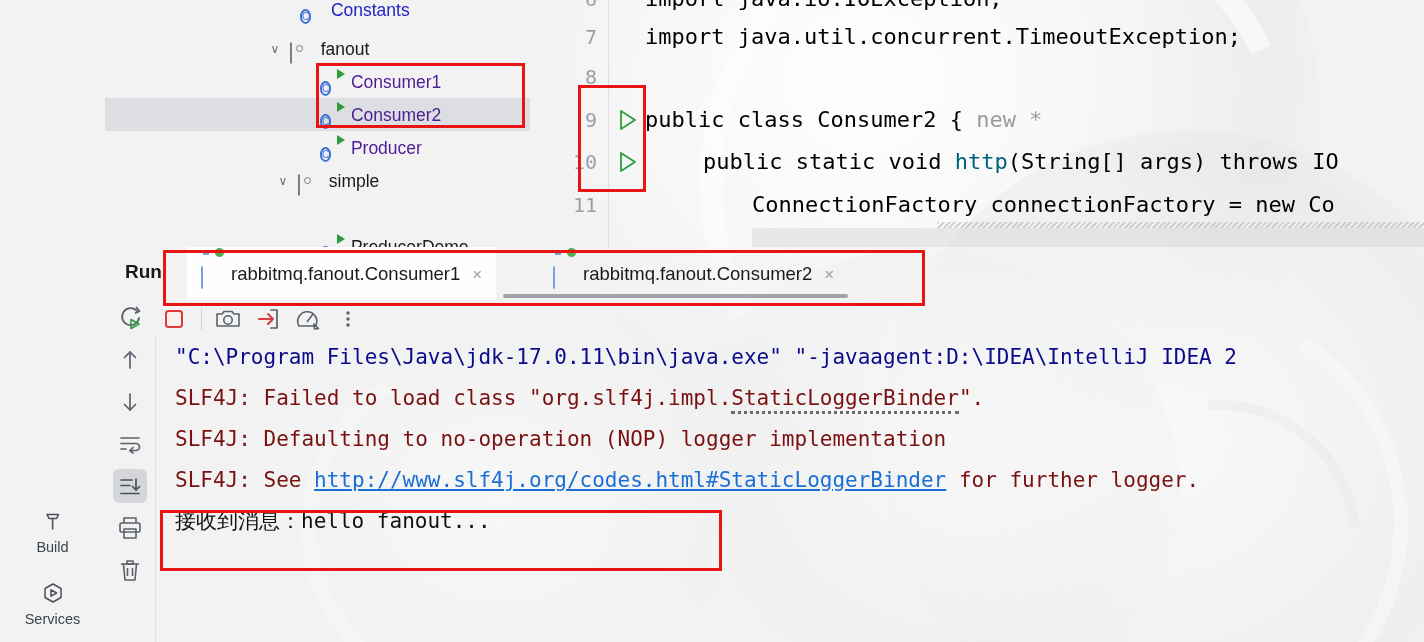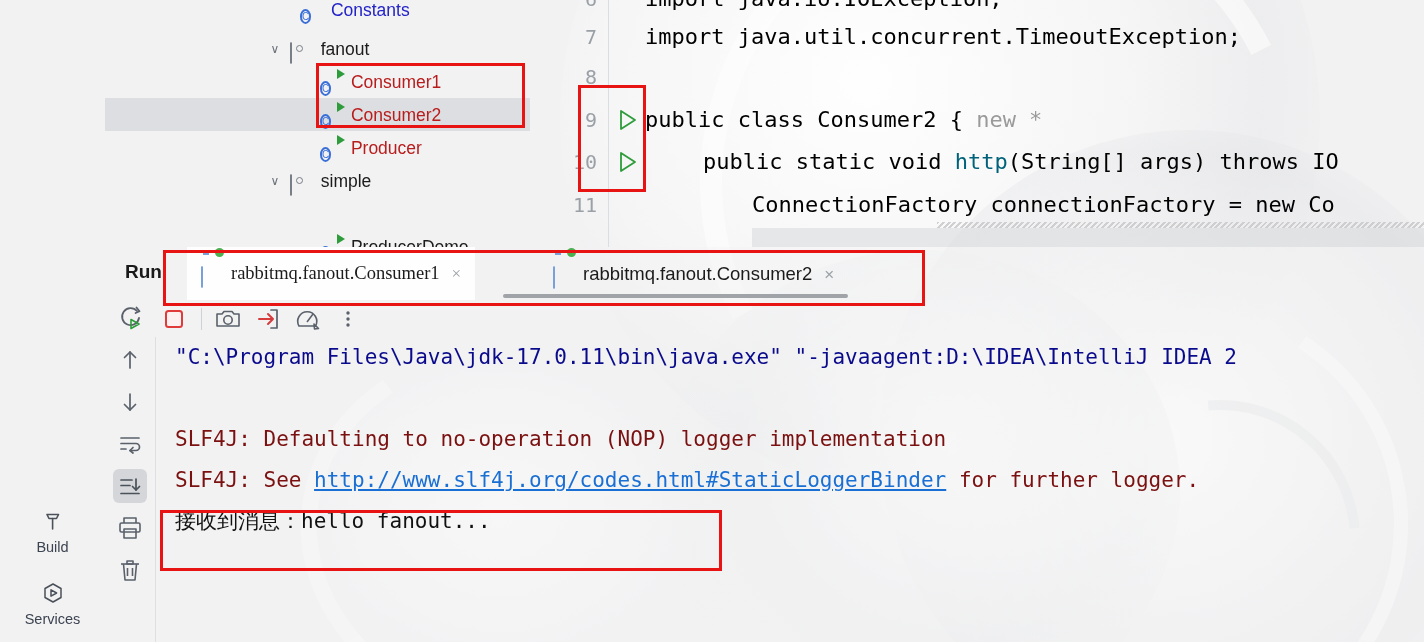--- a/index.html
+++ b/index.html
@@ -47,21 +47,21 @@
 
   
   .ic-class{border:2px solid #3a6fd8;border-radius:50%;width:16px;height:16px;margin-top:2px;
             box-sizing:border-box;font-size:10px;line-height:12px;text-align:center;color:#3a6fd8;}
   .ic-run::after{content:"";position:absolute;right:-3px;top:-1px;width:0;height:0;
                  border-left:8px solid #2e9c3a;border-top:5px solid transparent;border-bottom:5px solid transparent;}
   
   .ic-folder{width:19px;height:15px;border:1.6px solid #787f87;border-radius:2.5px;margin-top:4px;box-sizing:border-box;}
   .ic-folder::after{content:"";position:absolute;left:6px;top:8px;width:5px;height:5px;border:1.6px solid #787f87;border-radius:50%;}
 
-  .nm-green{color:#b91c1c;}
+  .nm-green{color:#4c1d95;}
   .nm-blue{color:#2323c8;}
   .nm-dark{color:#1b1b1b;}
 
   
   .editor{position:absolute;left:545px;top:0;width:879px;height:247px;overflow:hidden;}
   .gutter-line{position:absolute;left:63px;top:0;width:1px;height:247px;background:#dcdde0;}
   .code-row{position:absolute;left:0;height:42px;line-height:42px;white-space:nowrap;
             font-family:"DejaVu Sans Mono", monospace;font-size:22px;}
   .lnum{position:absolute;left:12px;width:40px;text-align:right;color:#9aa0a6;font-size:20px;}
   .ctext{position:absolute;left:100px;}
@@ -75,21 +75,21 @@
   .squiggle{position:absolute;height:6px;left:392px;right:0;
             background:repeating-linear-gradient(135deg,#c9c9cc 0 2px,transparent 2px 4px);opacity:.85;}
   .line12-shade{position:absolute;left:207px;right:0;top:228px;height:19px;background:rgba(214,216,219,.55);}
 
   
   .runwin{position:absolute;left:105px;top:247px;width:1319px;height:395px;background:rgba(243,243,244,.42);}
   .run-header{position:absolute;left:0;top:0;width:1319px;height:53px;}
   .run-title{position:absolute;left:20px;top:14px;font-size:19px;font-weight:bold;color:#1a1a1a;}
   .tabs{position:absolute;left:82px;top:0;height:53px;}
   .tab{position:absolute;top:0;height:53px;line-height:53px;white-space:nowrap;font-size:18.5px;color:#1b1b1b;}
-  .tab.active{background:rgba(255,255,255,.92);font-family:Liberation Serif, serif;}
+  .tab.active{background:rgba(255,255,255,.92);}
   .tab .ticon{display:inline-block;width:20px;height:20px;vertical-align:-4px;margin-right:10px;position:relative;}
   .tab .tclose{display:inline-block;margin-left:12px;color:#9aa0a6;font-size:17px;}
   .tab-underline{position:absolute;top:47px;height:4px;background:#a0a3a8;border-radius:2px;}
   .tab-cfg{width:18px;height:16px;border:1.7px solid #7aa0dc;border-radius:3px;background:#eef3fb;box-sizing:border-box;margin-top:2px;}
   .tab-cfg i{position:absolute;left:2px;top:2px;width:6px;height:2px;background:#7aa0dc;}
   .tab-cfg b{position:absolute;right:-3px;top:-3px;width:9px;height:9px;border-radius:50%;background:#4caf50;}
 
   .run-toolbar{position:absolute;left:0;top:53px;width:1319px;height:37px;}
   .tbtn{position:absolute;top:4px;width:30px;height:30px;}
   .tb-sep{position:absolute;top:8px;width:1px;height:22px;background:#cfd1d5;}
@@ -183,21 +183,21 @@
     <div class="tree-row" style="top:98px;left:215px">
       <span class="ic"><span class="ic-class ic-run">C</span></span>
       <span class="nm nm-green">Consumer2</span>
     </div>
 
     <div class="tree-row" style="top:131px;left:215px">
       <span class="ic"><span class="ic-class ic-run">C</span></span>
       <span class="nm nm-green">Producer</span>
     </div>
 
-    <div class="tree-row" style="top:164px;left:160px">
+    <div class="tree-row" style="top:164px;left:168px">
       <span class="tw">∨</span>
       <span class="ic"><span class="ic-folder"></span></span>
       <span class="nm nm-dark">simple</span>
     </div>
 
 
     <div class="tree-row" style="top:230px;left:215px">
       <span class="ic"><span class="ic-class ic-run">C</span></span>
       <span class="nm nm-dark">ProducerDemo</span>
     </div>
@@ -380,20 +380,23 @@
           </svg>
       </div>
     </div>
     <div class="gutter-divider"></div>
 
     <div class="console">
       <div class="cline" style="top:0">
         <span class="c-cmd">"C:\Program Files\Java\jdk-17.0.11\bin\java.exe" "-javaagent:D:\IDEA\IntelliJ IDEA 2</span>
       </div>
 
+      <div class="cline" style="top:41px">
+        <span class="c-err">SLF4J: Failed to load class "org.slf4j.impl.</span><span class="c-err dotted-underline">StaticLoggerBinder</span><span class="c-err">".</span>
+      </div>
 
       <div class="cline" style="top:82px">
         <span class="c-err">SLF4J: Defaulting to no-operation (NOP) logger implementation</span>
       </div>
 
       <div class="cline" style="top:123px">
         <span class="c-err">SLF4J: See </span><span class="c-link">http://www.slf4j.org/codes.html#StaticLoggerBinder</span><span class="c-err"> for further logger.</span>
       </div>
 
       <div class="cline" style="top:164px">

